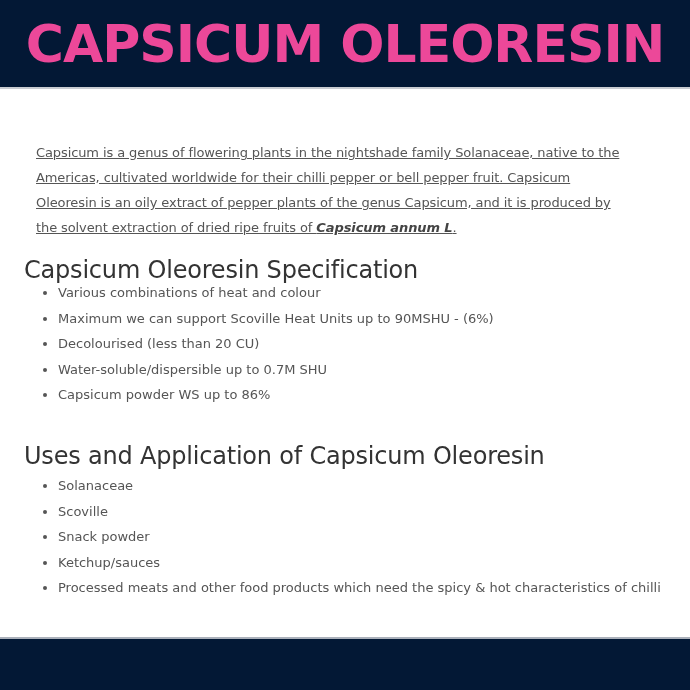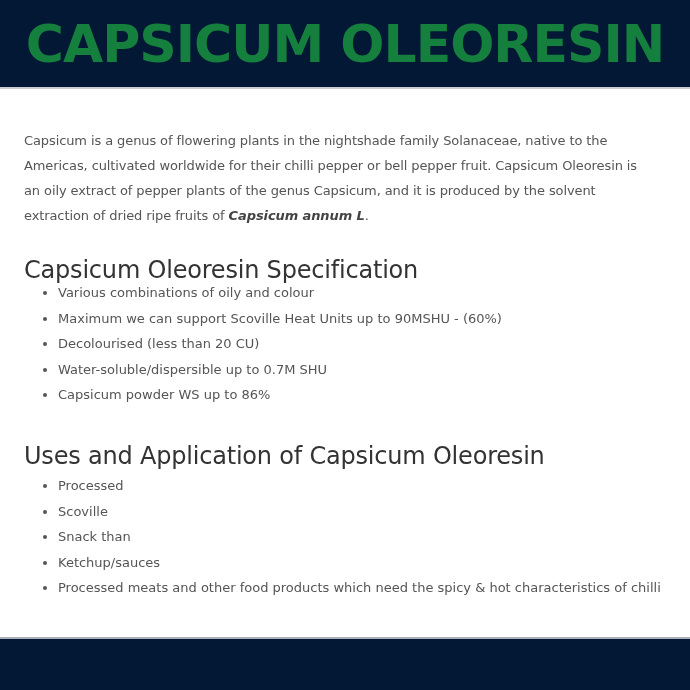--- a/index.html
+++ b/index.html
@@ -1,21 +1,21 @@
 <!DOCTYPE html>
 <html><head>
 <meta charset="utf-8">
 <style>
   html, body { margin:0; padding:0; }
   body { width:690px; height:690px; position:relative; background:#ffffff; overflow:hidden; font-family:"DejaVu Sans", sans-serif; }
   .header { position:absolute; left:0; top:0; width:690px; height:87px; background:#031835; display:flex; align-items:center; justify-content:center; }
   .header-divider { position:absolute; left:0; top:87px; width:690px; height:2px; background:#c9ccd2; }
-  .title { color:#15803d; font-family:"DejaVu Sans", sans-serif; font-weight:bold; font-size:52px; letter-spacing:-1px; margin:0; line-height:1; transform:scaleX(1.0); }
+  .title { color:#ec4899; font-family:"DejaVu Sans", sans-serif; font-weight:bold; font-size:52px; letter-spacing:-1px; margin:0; line-height:1; transform:scaleX(1.0); }
   .content { position:absolute; left:24px; top:128px; width:620px; color:#555555; }
-  .intro { font-size:13px; line-height:25px; margin:0; color:#555; letter-spacing:-0.1px; }
+  .intro { font-size:13px; line-height:25px; margin:12px; color:#555; letter-spacing:-0.1px;text-decoration:underline; }
   .intro b { color:#444; font-style:italic; }
   .section-heading { font-size:24px; color:#333; font-weight:normal; margin:0; letter-spacing:-0.2px; }
   ul { margin:0; padding-left:34px; }
   li { font-size:13px; line-height:25.5px; color:#555; }
   .spec-heading { position:absolute; left:24px; top:256px; }
   .spec-list { position:absolute; left:24px; top:280px; }
   .uses-heading { position:absolute; left:24px; top:442px; }
   .uses-list { position:absolute; left:24px; top:473px; }
   .footer-divider { position:absolute; left:0; top:637px; width:690px; height:2px; background:#aab0ba; }
   .footer { position:absolute; left:0; top:639px; width:690px; height:51px; background:#031835; }
@@ -27,30 +27,30 @@
   <h1 class="title">CAPSICUM OLEORESIN</h1>
 </div>
 <div class="header-divider"></div>
 
 <div class="content">
   <p class="intro"><span>Capsicum is a genus of flowering plants in the nightshade family Solanaceae, native to the Americas, cultivated worldwide for their chilli pepper or bell pepper fruit. Capsicum Oleoresin is an oily extract of pepper plants of the genus Capsicum, and it is produced by the solvent extraction of dried ripe fruits of </span><b>Capsicum annum L</b><span>.</span></p>
 </div>
 
 <h2 class="section-heading spec-heading">Capsicum Oleoresin Specification</h2>
 <ul class="spec-list">
-  <li>Various combinations of oily and colour</li>
-  <li>Maximum we can support Scoville Heat Units up to 90MSHU - (60%)</li>
+  <li>Various combinations of heat and colour</li>
+  <li>Maximum we can support Scoville Heat Units up to 90MSHU - (6%)</li>
   <li>Decolourised (less than 20 CU)</li>
   <li>Water-soluble/dispersible up to 0.7M SHU</li>
   <li>Capsicum powder WS up to 86%</li>
 </ul>
 
 <h2 class="section-heading uses-heading">Uses and Application of Capsicum Oleoresin</h2>
 <ul class="uses-list">
-  <li>Processed</li>
+  <li>Solanaceae</li>
   <li>Scoville</li>
-  <li>Snack than</li>
+  <li>Snack powder</li>
   <li>Ketchup/sauces</li>
   <li>Processed meats and other food products which need the spicy &amp; hot characteristics of chilli</li>
 </ul>
 
 <div class="footer-divider"></div>
 <div class="footer"></div>
 
 </body></html>

